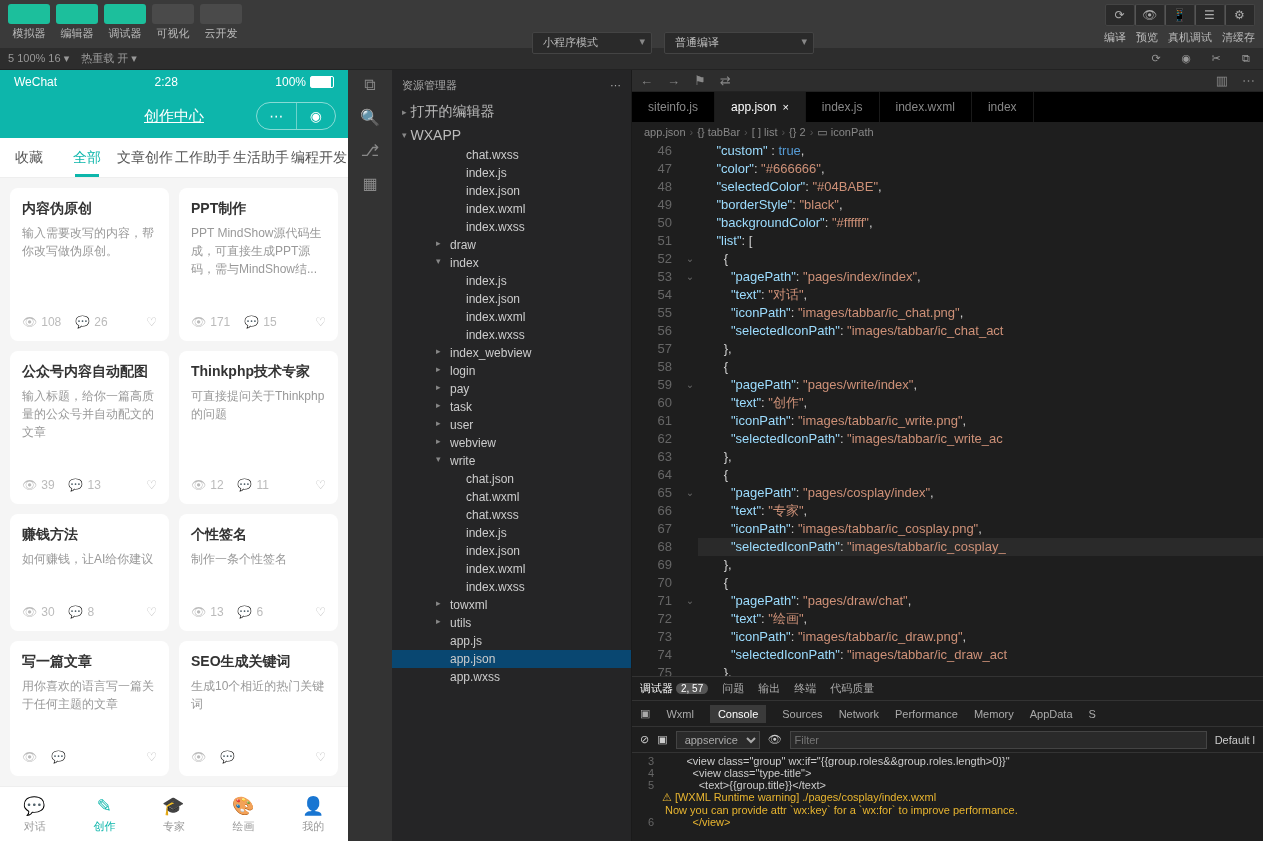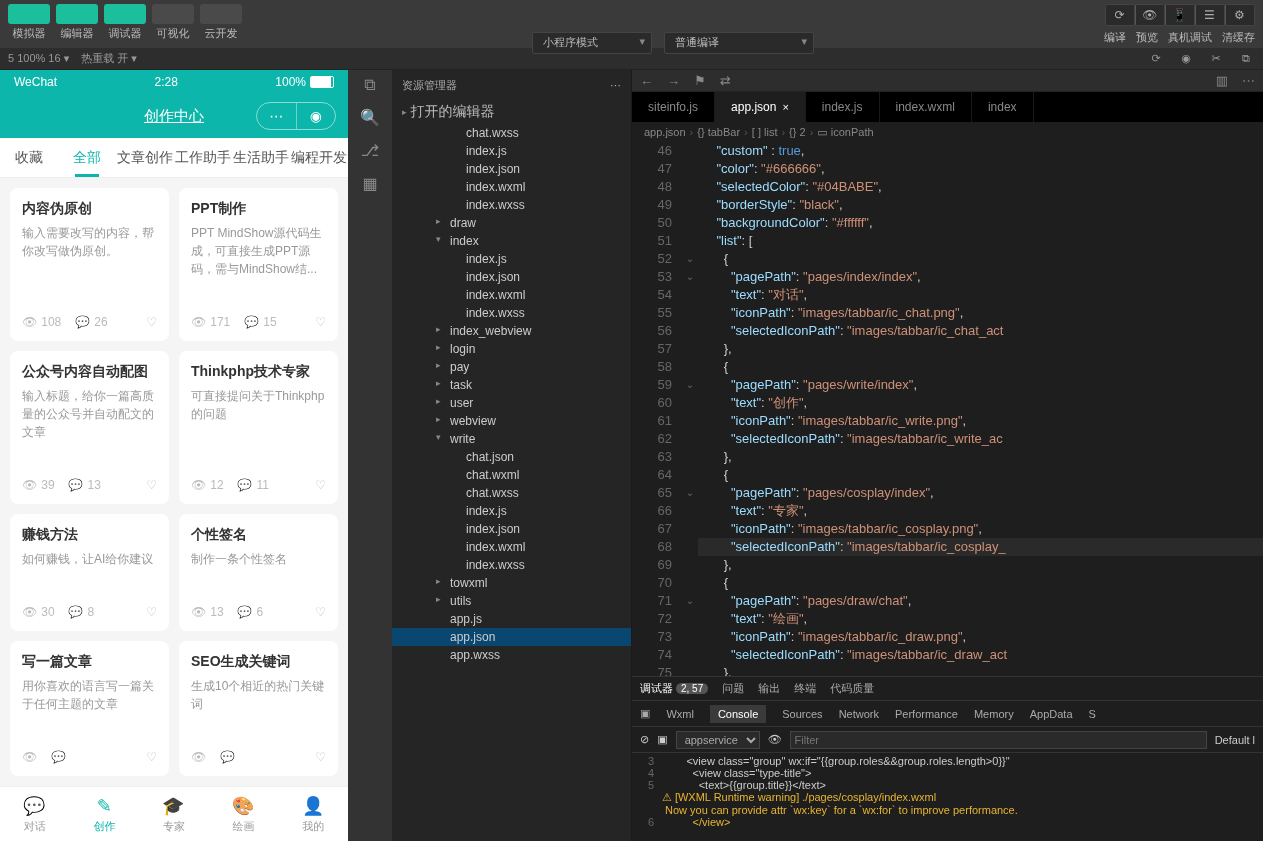--- a/index.html
+++ b/index.html
@@ -296,20 +296,21 @@
       <span>⎇</span>
       <span>▦</span>
     </div>
 
     <div class="explorer">
       <div class="explorer-hdr">
         <span>资源管理器</span>
         <span>⋯</span>
       </div>
       <div class="exp-section">打开的编辑器</div>
+      <div class="exp-section open">WXAPP</div>
       <div class="exp-tree" id="exp-tree">
           <div class="tree-item ind3">
             <span class="arrow"></span>
             <span>chat.wxss</span>
           </div>
           <div class="tree-item ind3">
             <span class="arrow"></span>
             <span>index.js</span>
           </div>
           <div class="tree-item ind3">

